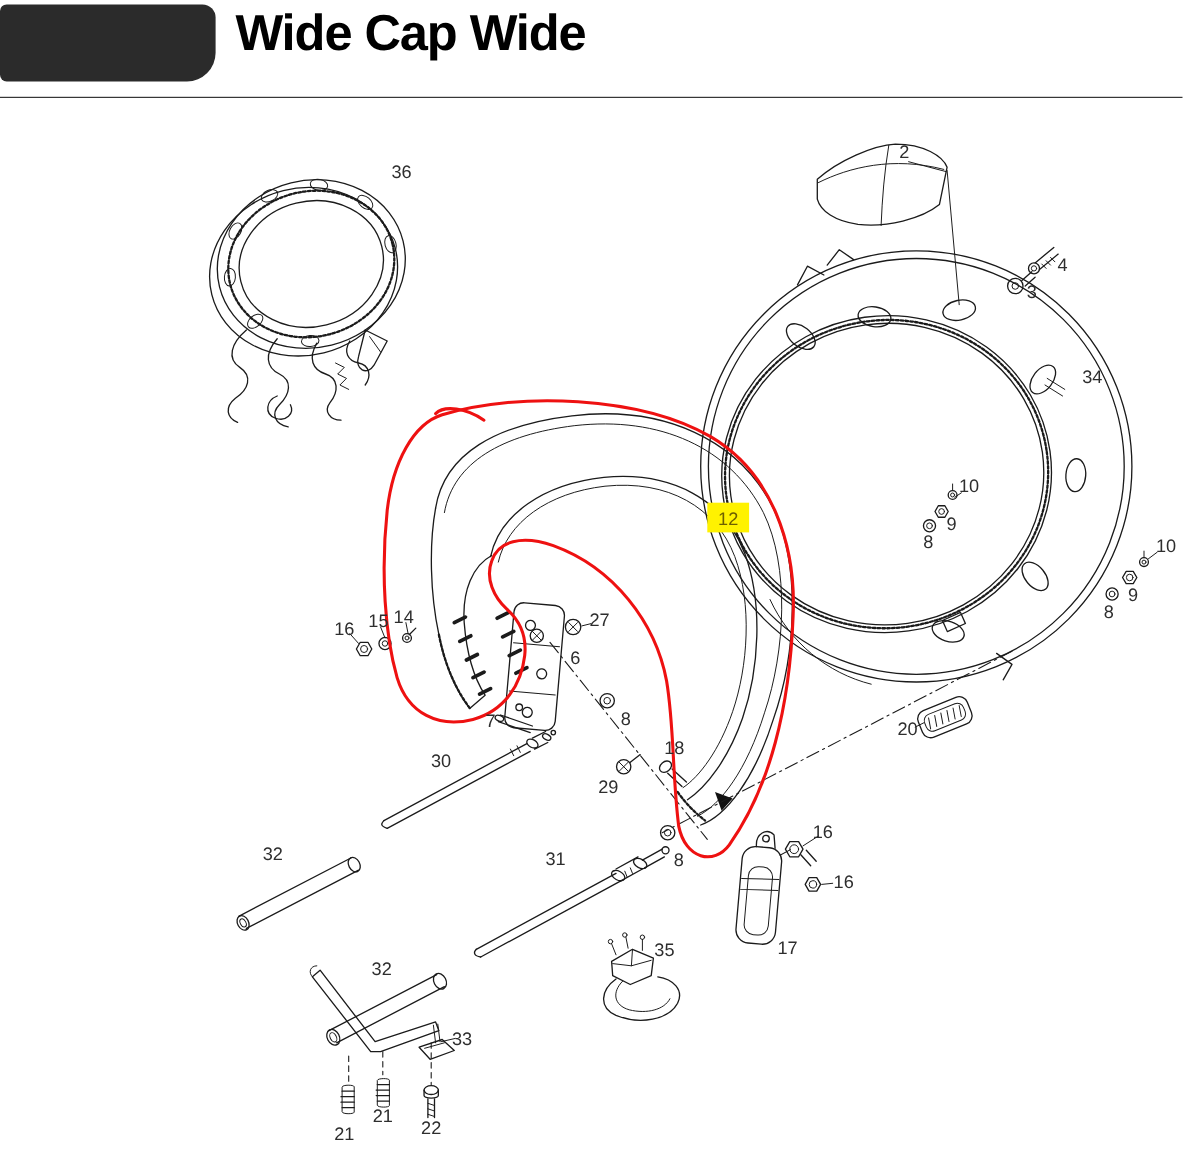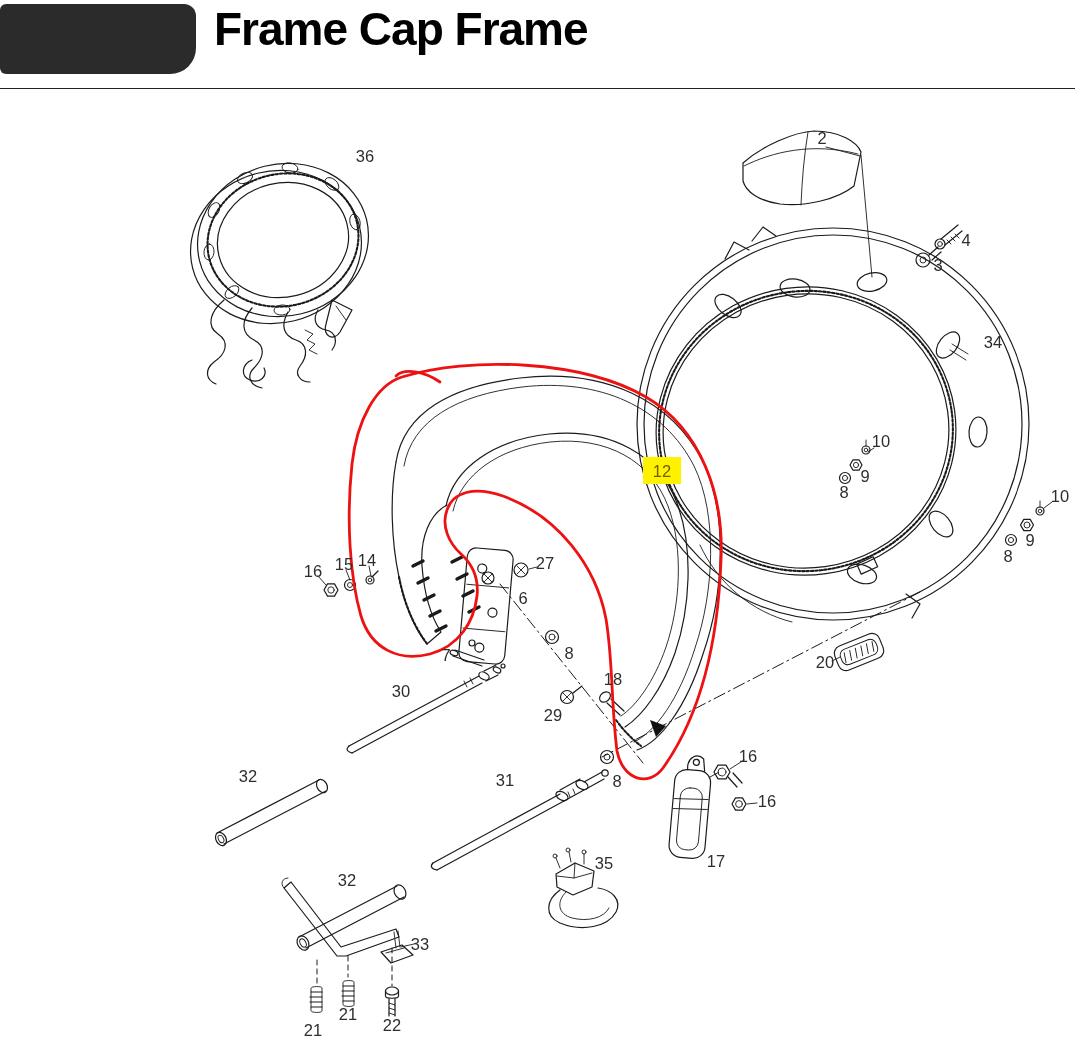--- a/index.html
+++ b/index.html
@@ -17,21 +17,21 @@
   .dash{stroke-dasharray:5 4;stroke-width:1;}
   .slot{stroke:#1b1b1b;stroke-width:3.4;stroke-linecap:round;fill:none;}
   .plabel{font:16.5px "Liberation Sans",sans-serif;fill:#2e2e2e;text-anchor:middle;}
   .plabel-hl{fill:#6e6000;}
   .red{fill:none;stroke-width:2.8;stroke-linecap:round;stroke-linejoin:round;}
 </style>
 </head>
 <body>
 
 <div class="header-tab"></div>
-<h1 class="page-title">Frame Cap Frame</h1>
+<h1 class="page-title">Wide Cap Wide</h1>
 <div class="header-rule"></div>
 
 <svg class="diagram" width="1075" height="1047" viewBox="0 0 1075 1047" xmlns="http://www.w3.org/2000/svg">
 
   <g>
     <ellipse class="ln" cx="283" cy="240" rx="86" ry="76" transform="rotate(-14 283 240)"></ellipse>
     <ellipse class="ln" cx="276" cy="247" rx="86" ry="76" transform="rotate(-14 276 247)"></ellipse>
     <ellipse class="ln" cx="283" cy="240" rx="66" ry="57" transform="rotate(-14 283 240)"></ellipse>
     <ellipse class="ln teeth" cx="283" cy="240" rx="76" ry="66" transform="rotate(-14 283 240)"></ellipse>
     <ellipse class="ln thin" cx="355" cy="222" rx="8" ry="5" transform="rotate(75 355 222)"></ellipse>

